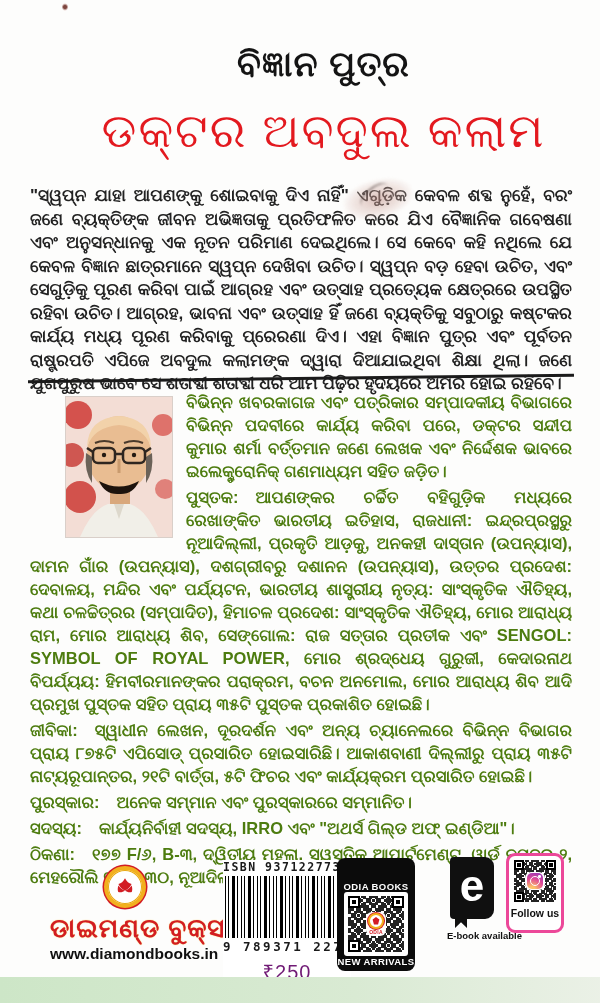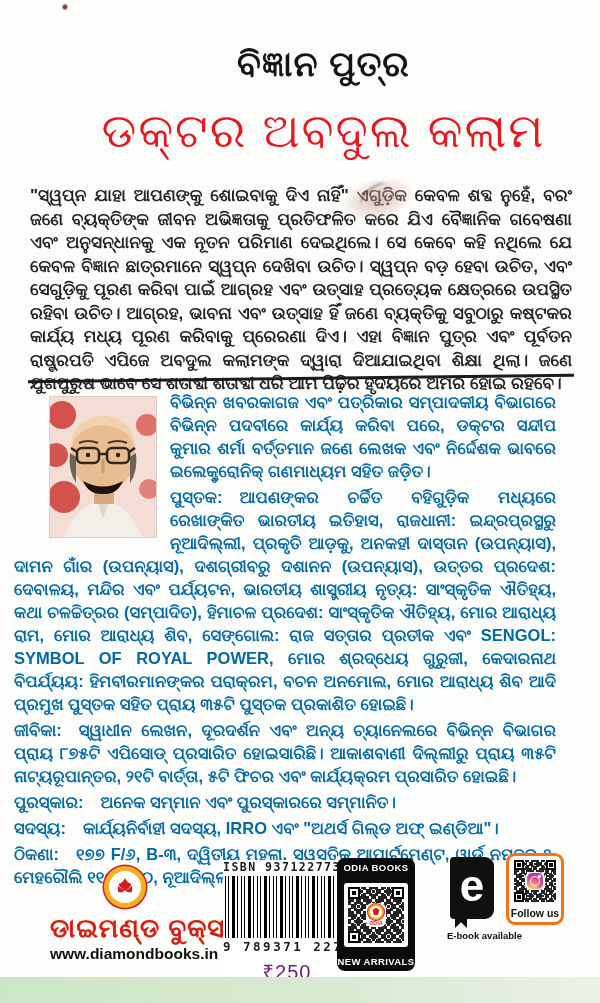--- a/index.html
+++ b/index.html
@@ -17,22 +17,22 @@
         background:radial-gradient(ellipse at 50% 50%,rgba(193,146,137,.55),rgba(219,189,181,.3) 55%,transparent 75%);
         filter:blur(1px);pointer-events:none;}
   .stain::before{content:"";position:absolute;left:16px;top:6px;width:34px;height:16px;
         border-top:2px solid rgba(74,58,55,.6);border-radius:50%;transform:rotate(-24deg);}
   .speck{position:absolute;left:62px;top:3px;width:6px;height:8px;border-radius:50%;
         background:radial-gradient(circle,#7d453e 30%,rgba(226,196,192,.55) 65%,transparent 80%);}
   
   .rule{position:absolute;top:377px;left:28px;width:546px;height:3px;background:#1b1b1b;
         transform:rotate(-0.7deg);}
   
-  .about{position:absolute;top:391px;left:14px;width:542px;font-size:16.5px;line-height:23px;
-        text-align:justify;font-weight:bold;color:#0369a1;}
+  .about{position:absolute;top:391px;left:30px;width:542px;font-size:16.5px;line-height:23px;
+        text-align:justify;font-weight:bold;color:#4d7c0f;}
   .about p{margin:0 0 3px 0;}
   .about strong{margin-right:17px;}
   .photo{float:left;width:106px;height:140px;margin:6px 14px 6px 36px;background:#f3ddd5;
         box-shadow:0 0 0 1px #d9cfc9;}
   .photo svg{display:block;}
   
   .brand{position:absolute;left:50px;top:866px;width:150px;text-align:center;}
   .logo-circle{width:34px;height:34px;margin:0 auto;border-radius:50%;background:#fff;
         border:4px solid #f2b01e;box-shadow:0 0 0 1.5px #d21c24,inset 0 0 0 1px #e8a90f;
         display:flex;align-items:center;justify-content:center;}
@@ -44,40 +44,40 @@
         letter-spacing:1.5px;white-space:nowrap;}
   .bars{height:62px;margin:2px 2px 0 2px;
         background:repeating-linear-gradient(90deg,#000 0 1.5px,#fff 1.5px 3px,#000 3px 4px,
         #fff 4px 7.5px,#000 7.5px 10.5px,#fff 10.5px 12px,#000 12px 13px,#fff 13px 16px);}
   .digits{font-family:"DejaVu Sans Mono",monospace;font-size:12.5px;font-weight:bold;
         letter-spacing:2.5px;background:#fff;margin-top:1px;white-space:nowrap;}
   .price{font-size:20px;color:#701a75;margin-top:4px;letter-spacing:1px;}
   
   .odia-box{position:absolute;left:337px;top:858px;width:78px;height:113px;background:#0b0b0b;
         border-radius:8px;display:flex;flex-direction:column;align-items:center;
-        justify-content:space-between;padding:4px 0;box-sizing:border-box;}
+        justify-content:flex-end;padding:4px 0;box-sizing:border-box;}
   .odia-box .qr-label{color:#fff;font-size:9.5px;font-weight:bold;letter-spacing:.4px;white-space:nowrap;}
   .qr{position:relative;width:64px;height:64px;background:#fff;border-radius:3px;}
   .qr-pattern{position:absolute;inset:4px;
         background-image:conic-gradient(#111 25%,transparent 0 50%,#111 0 75%,transparent 0),
                          conic-gradient(#111 25%,transparent 0 50%,#111 0 75%,transparent 0);
         background-size:6px 6px,10px 10px;background-position:0 0,3px 2px;opacity:.92;}
   .finder{position:absolute;width:12px;height:12px;border:2.5px solid #000;background:#fff;
         display:flex;align-items:center;justify-content:center;box-sizing:border-box;}
   .finder::after{content:"";width:4px;height:4px;background:#000;}
   .finder.tl{left:4px;top:4px;} .finder.tr{right:4px;top:4px;} .finder.bl{left:4px;bottom:4px;}
   .qr-center{position:absolute;left:50%;top:50%;transform:translate(-50%,-50%);background:#fff;
         border-radius:6px;padding:1px 2px;display:flex;flex-direction:column;align-items:center;}
   .mini-lotus-ring{width:16px;height:16px;border-radius:50%;background:#fff;border:2px solid #f2b01e;
         box-shadow:0 0 0 1px #d21c24;display:flex;align-items:center;justify-content:center;box-sizing:border-box;}
   .mini-lotus{width:8px;height:8px;background:#d21c24;
         clip-path:polygon(50% 0,92% 32%,76% 95%,24% 95%,8% 32%);}
   .qr-center .micro{font-size:5px;font-weight:bold;color:#d21c24;letter-spacing:.3px;}
-  .follow-box{position:absolute;left:506px;top:853px;width:58px;height:72px;background:#fff;
-        border:3px solid #f97316;border-radius:9px;box-sizing:border-box;
+  .follow-box{position:absolute;left:506px;top:853px;width:58px;height:80px;background:#fff;
+        border:3px solid #ec4899;border-radius:9px;box-sizing:border-box;
         display:flex;flex-direction:column;align-items:center;padding:2px;}
   .follow-box .qr{width:46px;height:46px;}
   .follow-box .qr-pattern{inset:2px;background-size:5px 5px,8px 8px;}
   .follow-box .finder{width:10px;height:10px;border-width:2px;}
   .follow-box .finder.tl{left:2px;top:2px;}.follow-box .finder.tr{right:2px;top:2px;}
   .follow-box .finder.bl{left:2px;bottom:2px;}
   .follow-label{font-size:10.5px;font-weight:bold;color:#111;margin-top:3px;white-space:nowrap;}
   .ig{width:16px;height:16px;border-radius:5px;position:relative;
         background:radial-gradient(circle at 30% 110%,#fdc468 18%,#df4996 58%,#9b36b7 92%);}
   .ig::before{content:"";position:absolute;inset:3px;border:1.6px solid #fff;border-radius:50%;}

